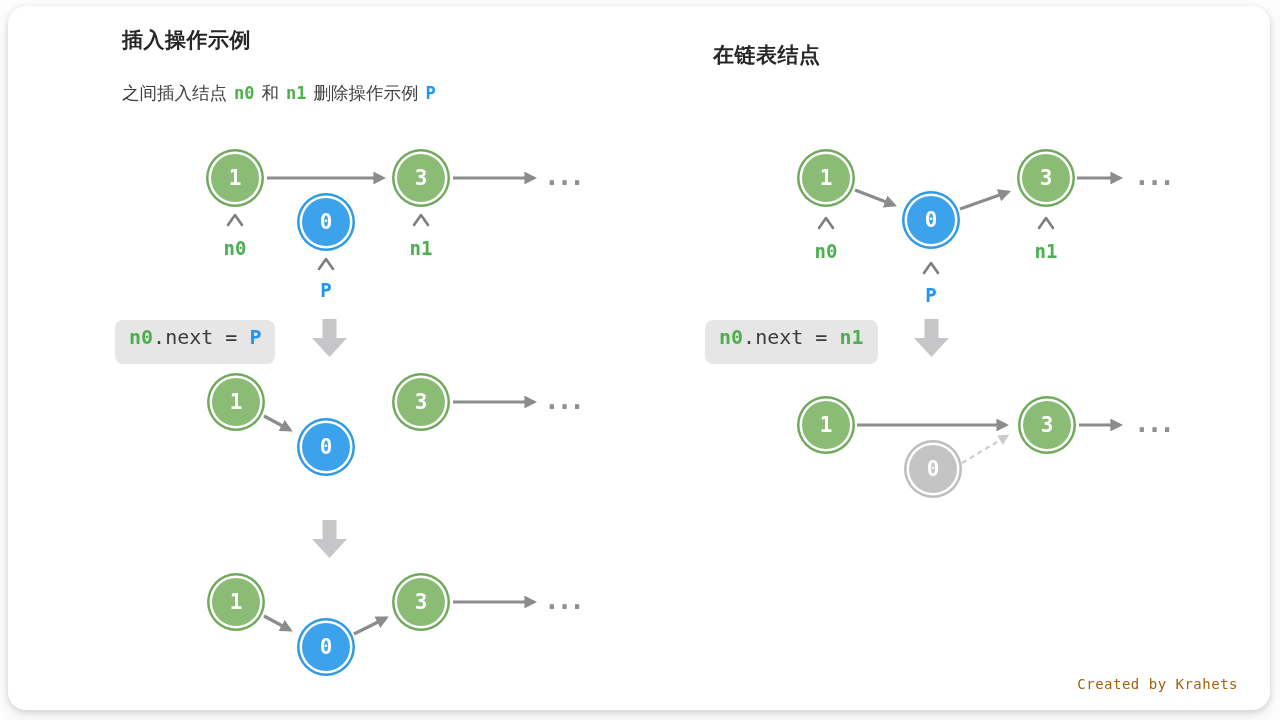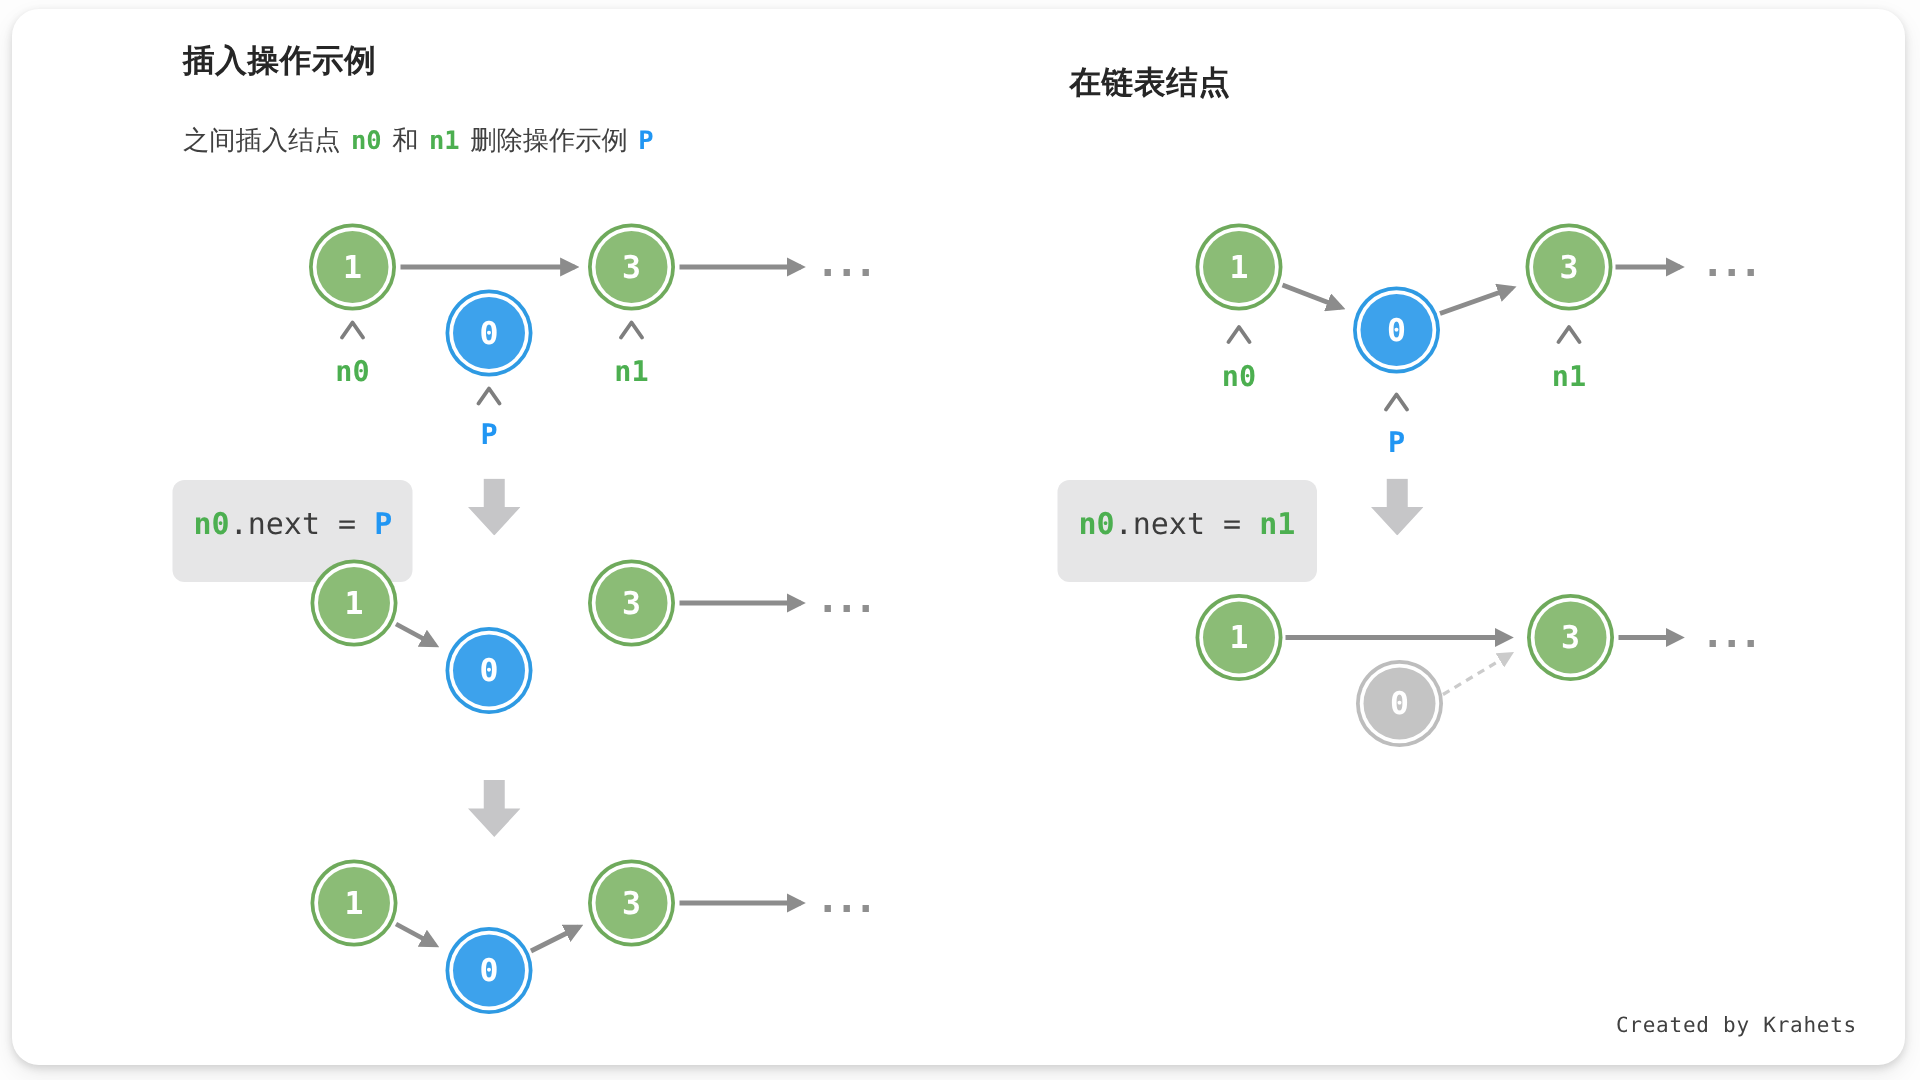--- a/index.html
+++ b/index.html
@@ -15,28 +15,28 @@
   .node{position:absolute;width:48px;height:48px;border-radius:50%;transform:translate(-50%,-50%);
         display:flex;align-items:center;justify-content:center;color:#fff;
         font:700 21px "DejaVu Sans Mono",monospace;}
   .node.g{background:#8BBC76;box-shadow:0 0 0 2.5px #fff,0 0 0 5px #6FAA5C;}
   .node.b{background:#3DA2EC;box-shadow:0 0 0 2.5px #fff,0 0 0 5px #2E9AE3;}
   .node.x{background:#C4C4C4;box-shadow:0 0 0 2.5px #fff,0 0 0 5px #BDBDBD;}
   .ptr{position:absolute;transform:translate(-50%,-50%);font:700 19px "DejaVu Sans Mono",monospace;white-space:nowrap;}
   .dots{position:absolute;transform:translateX(-50%);font:700 26px "DejaVu Sans Mono",monospace;
         letter-spacing:-3px;color:#8F8F8F;}
   .codebox{position:absolute;height:34px;line-height:34px;background:#E6E6E7;border-radius:8px;
-        padding:17px 14px;font:400 20px "DejaVu Sans Mono",monospace;color:#3C3C3C;white-space:pre;}
+        padding:5px 14px;font:400 20px "DejaVu Sans Mono",monospace;color:#3C3C3C;white-space:pre;}
   .codebox .cg{color:#4CAF50;font-weight:700;}
   .codebox .cb{color:#2196F3;font-weight:700;}
   .blockarrow{position:absolute;width:35px;height:38px;background:#C6C6C8;
         clip-path:polygon(30% 0,70% 0,70% 50%,100% 50%,50% 100%,0 50%,30% 50%);}
   .overlay{position:absolute;left:0;top:0;pointer-events:none;}
   .footer{position:absolute;right:42px;top:676px;font:400 14px "DejaVu Sans Mono",monospace;
-        color:#404040;letter-spacing:.5px;}
+        color:#a16207;letter-spacing:.5px;}
 </style>
 </head>
 <body>
 
 <div class="page">
   <div class="card"></div>
 
   <div class="title" style="left:122px;top:26px">插入操作示例</div>
   <div class="subtitle" style="left:122px;top:81px"><span>之间插入结点</span><span class="cv greenTxt">n0</span><span>和</span><span class="cv greenTxt">n1</span><span>删除操作示例</span><span class="cv blueTxt">P</span></div>
 

